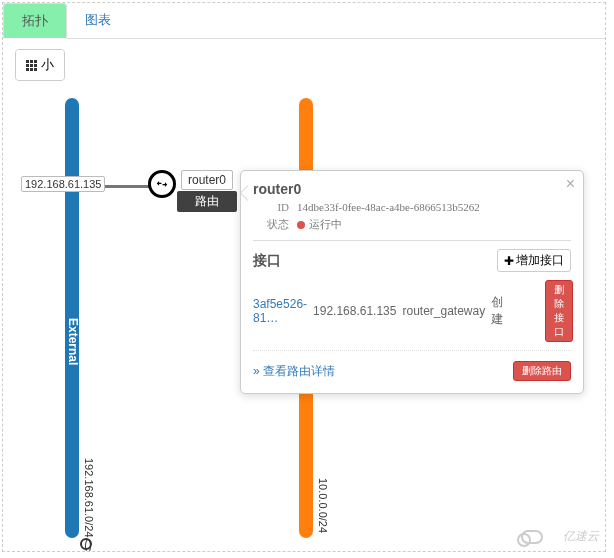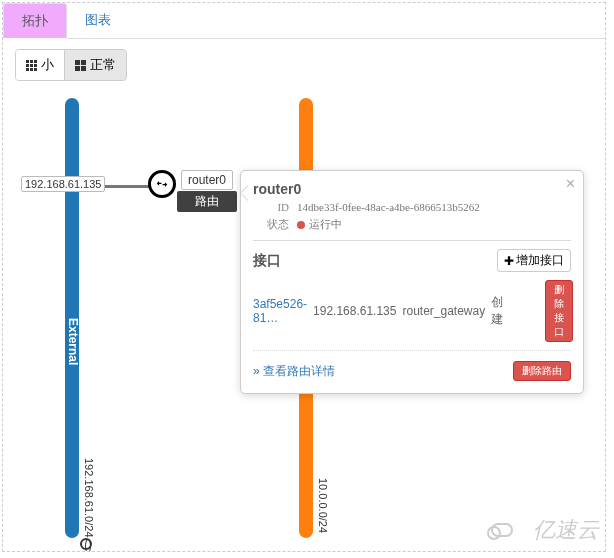--- a/index.html
+++ b/index.html
@@ -1,20 +1,20 @@
 <!DOCTYPE html>
 <html><head>
 <meta charset="utf-8">
 <style>
 * { box-sizing: border-box; margin: 0; padding: 0; }
 body { font-family: Arial, "Microsoft YaHei", sans-serif; font-size: 13px; color: #333; background: #fff; width: 614px; height: 558px; position: relative; overflow: hidden; }
 .wrap { border: 1px dashed #ccc; width: 604px; height: 550px; margin: 2px; position: relative; overflow: hidden; }
 .tabs { display: flex; border-bottom: 1px solid #ddd; }
 .tabs .tab { padding: 8px 18px; cursor: pointer; color: #337ab7; }
-.tabs .tab.active { color: #555; border: 1px solid #ddd; border-bottom: 1px solid #fff; margin-bottom: -1px; border-radius: 3px 3px 0 0; background: #f0abfc; }
+.tabs .tab.active { color: #555; border: 1px solid #ddd; border-bottom: 1px solid #fff; margin-bottom: -1px; border-radius: 3px 3px 0 0; background: #86efac; }
 .zoomgrp { margin: 10px 12px; display: inline-flex; border: 1px solid #ccc; border-radius: 4px; overflow: hidden; }
 .zoomgrp button { background: #fff; border: none; border-right: 1px solid #ccc; padding: 6px 10px; cursor: pointer; font-size: 13px; display: flex; align-items: center; gap: 4px; }
 .zoomgrp button:last-child { border-right: none; }
 .zoomgrp button.active { background: #e6e6e6; }
 .zico { display: inline-grid; grid-template-columns: repeat(3,3px); grid-template-rows: repeat(3,3px); gap: 1px; }
 .zico span { background: #333; }
 .zico2 { display: inline-grid; grid-template-columns: repeat(2,5px); grid-template-rows: repeat(2,5px); gap: 1px; }
 .zico2 span { background: #333; }
 .canvas { position: absolute; top: 75px; left: 0; right: 0; bottom: 0; }
 .bar { position: absolute; width: 14px; border-radius: 7px; }
@@ -45,21 +45,21 @@
 .dot { display: inline-block; width: 8px; height: 8px; border-radius: 50%; background: #d9534f; margin-right: 4px; vertical-align: middle; }
 .sect { border-top: 1px solid #ddd; padding-top: 8px; }
 .sect-h { display: flex; justify-content: space-between; align-items: center; margin-bottom: 6px; gap: 8px; }
 .sect-h b { color: #555; font-size: 14px; }
 .btnsm { border: 1px solid #ccc; background: #fff; padding: 2px 6px; font-size: 12px; border-radius: 3px; cursor: pointer; display: inline-flex; align-items: center; gap: 2px; }
 .row { font-size: 12px; color: #666; display: flex; gap: 6px; align-items: center; padding: 2px 0 8px; border-bottom: 1px dotted #ddd; }
 .row a { color: #337ab7; text-decoration: none; }
 .danger { background: #d9534f; color: #fff; border: 1px solid #c9302c; padding: 2px 8px; font-size: 10px; border-radius: 3px; cursor: pointer; margin-left: 36px; }
 .footerrow { display: flex; justify-content: space-between; align-items: center; padding-top: 10px; }
 .footerrow a { color: #337ab7; font-size: 12px; text-decoration: none; }
-.watermark { position: absolute; right: 6px; bottom: 6px; color: #ccc; font-size: 22px; font-style: italic; display: flex; align-items: center; gap: 20px; }
+.watermark { position: absolute; right: 6px; bottom: 6px; color: #ccc; font-size: 12px; font-style: italic; display: flex; align-items: center; gap: 20px; }
 .watermark .c { width: 22px; height: 14px; border: 2px solid #ccc; border-radius: 10px; position: relative; }
 .watermark .c:before { content: ""; position: absolute; left: -6px; top: 1px; width: 10px; height: 10px; border: 2px solid #ccc; border-radius: 50%; }
 </style>
 </head>
 <body>
 
 <div class="wrap">
   <div class="tabs">
     <div class="tab active">拓扑</div>
     <div class="tab">图表</div>
@@ -72,29 +72,20 @@
           <span></span>
           <span></span>
           <span></span>
           <span></span>
           <span></span>
           <span></span>
           <span></span>
           <span></span>
         </span>
       <span>小</span>
-    </button>
-    <button class="active">
-      <span class="zico2">
-          <span></span>
-          <span></span>
-          <span></span>
-          <span></span>
-        </span>
-      <span>正常</span>
     </button>
   </div>
 
   <div class="canvas">
     <div class="bar blue"></div>
     <div class="bar orange"></div>
     <div class="vlabel ext">External</div>
     <div class="vlabel prv">rivate</div>
     <div class="cidr blue">192.168.61.0/24</div>
     <div class="cidr orange">10.0.0.0/24</div>

